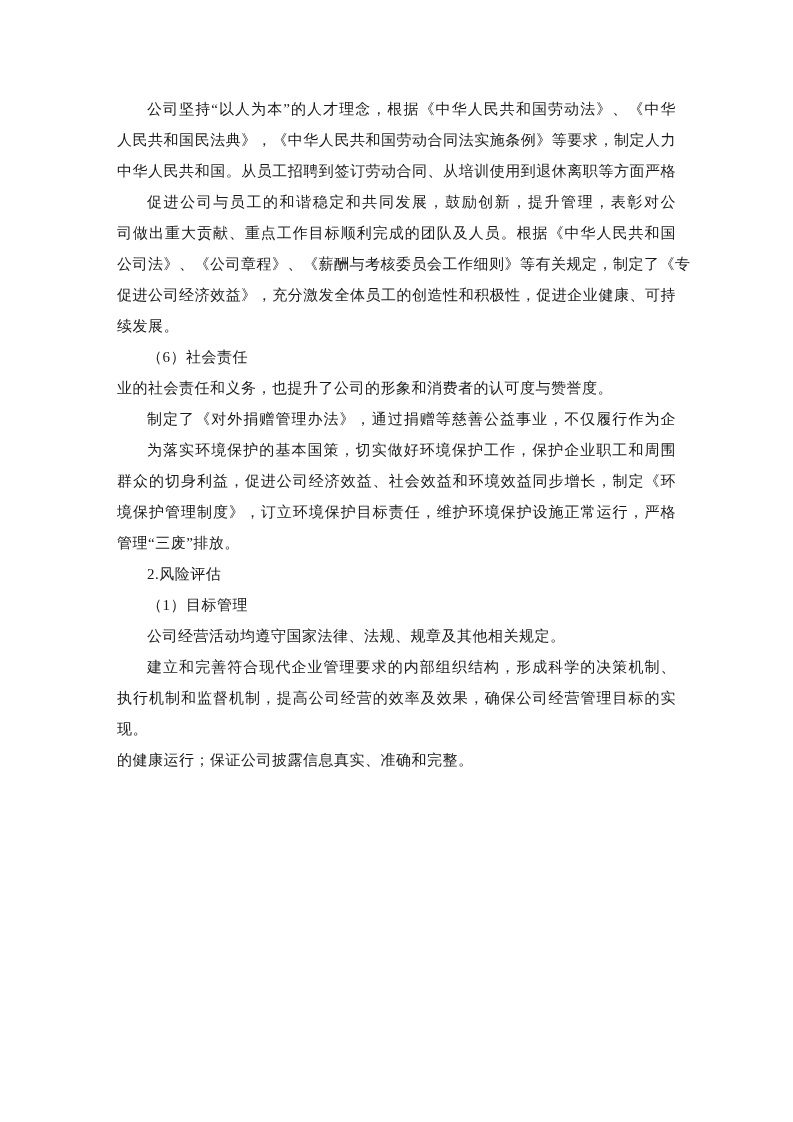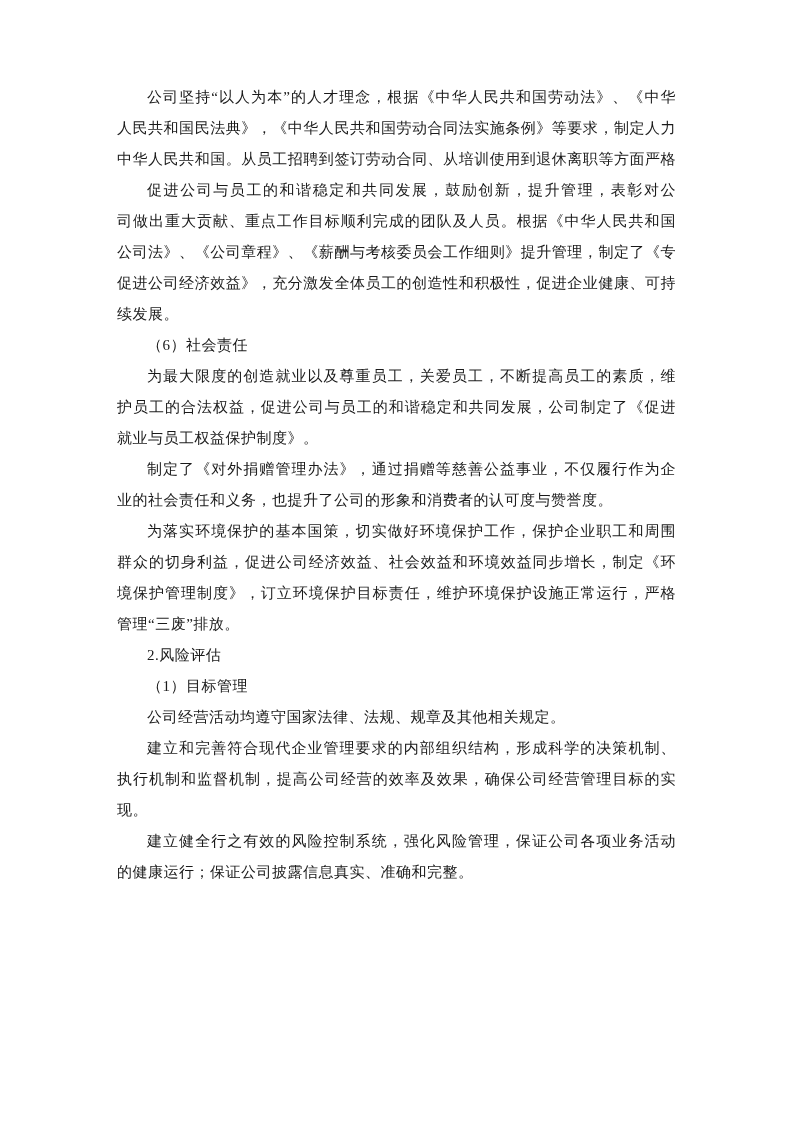--- a/index.html
+++ b/index.html
@@ -8,21 +8,21 @@
     width: 793px;
     height: 1122px;
     background: #ffffff;
     overflow: hidden;
     font-family: "Liberation Serif", "DejaVu Serif", serif;
     color: #1a1a1a;
   }
   .content {
     position: absolute;
     left: 117px;
-    top: 82px;
+    top: 94px;
     width: 559px;
   }
   .para { margin: 0; padding: 0; }
   .line {
     font-size: 15px;
     line-height: 31px;
     height: 31px;
     white-space: nowrap;
     text-align: justify;
     letter-spacing: 0.5px;
@@ -38,38 +38,33 @@
 
     <div class="para">
       <div class="line first j">公司坚持“以人为本”的人才理念，根据《中华人民共和国劳动法》、《中华</div>
       <div class="line j">人民共和国民法典》，《中华人民共和国劳动合同法实施条例》等要求，制定人力</div>
       <div class="line j">中华人民共和国。从员工招聘到签订劳动合同、从培训使用到退休离职等方面严格</div>
     </div>
 
     <div class="para">
       <div class="line first j">促进公司与员工的和谐稳定和共同发展，鼓励创新，提升管理，表彰对公</div>
       <div class="line j">司做出重大贡献、重点工作目标顺利完成的团队及人员。根据《中华人民共和国</div>
-      <div class="line j">公司法》、《公司章程》、《薪酬与考核委员会工作细则》提升管理，制定了《专</div>
+      <div class="line j">公司法》、《公司章程》、《薪酬与考核委员会工作细则》等有关规定，制定了《专</div>
       <div class="line j">促进公司经济效益》，充分激发全体员工的创造性和积极性，促进企业健康、可持</div>
       <div class="line">续发展。</div>
     </div>
 
     <div class="para heading">
       <div class="line first">（6）社会责任</div>
     </div>
 
-    <div class="para">
-      <div class="line first j">为最大限度的创造就业以及尊重员工，关爱员工，不断提高员工的素质，维</div>
-      <div class="line j">护员工的合法权益，促进公司与员工的和谐稳定和共同发展，公司制定了《促进</div>
-      <div class="line">就业与员工权益保护制度》。</div>
-    </div>
 
     <div class="para">
+      <div class="line">业的社会责任和义务，也提升了公司的形象和消费者的认可度与赞誉度。</div>
       <div class="line first j">制定了《对外捐赠管理办法》，通过捐赠等慈善公益事业，不仅履行作为企</div>
-      <div class="line">业的社会责任和义务，也提升了公司的形象和消费者的认可度与赞誉度。</div>
     </div>
 
     <div class="para">
       <div class="line first j">为落实环境保护的基本国策，切实做好环境保护工作，保护企业职工和周围</div>
       <div class="line j">群众的切身利益，促进公司经济效益、社会效益和环境效益同步增长，制定《环</div>
       <div class="line j">境保护管理制度》，订立环境保护目标责任，维护环境保护设施正常运行，严格</div>
       <div class="line">管理“三废”排放。</div>
     </div>
 
     <div class="para heading">
@@ -85,18 +80,17 @@
     </div>
 
     <div class="para">
       <div class="line first j">建立和完善符合现代企业管理要求的内部组织结构，形成科学的决策机制、</div>
       <div class="line j">执行机制和监督机制，提高公司经营的效率及效果，确保公司经营管理目标的实</div>
       <div class="line">现。</div>
     </div>
 
 
     <div class="para">
-      <div class="line first j">建立健全行之有效的风险控制系统，强化风险管理，保证公司各项业务活动</div>
       <div class="line">的健康运行；保证公司披露信息真实、准确和完整。</div>
     </div>
 
   </div>
 </div>
 
 </body></html>

